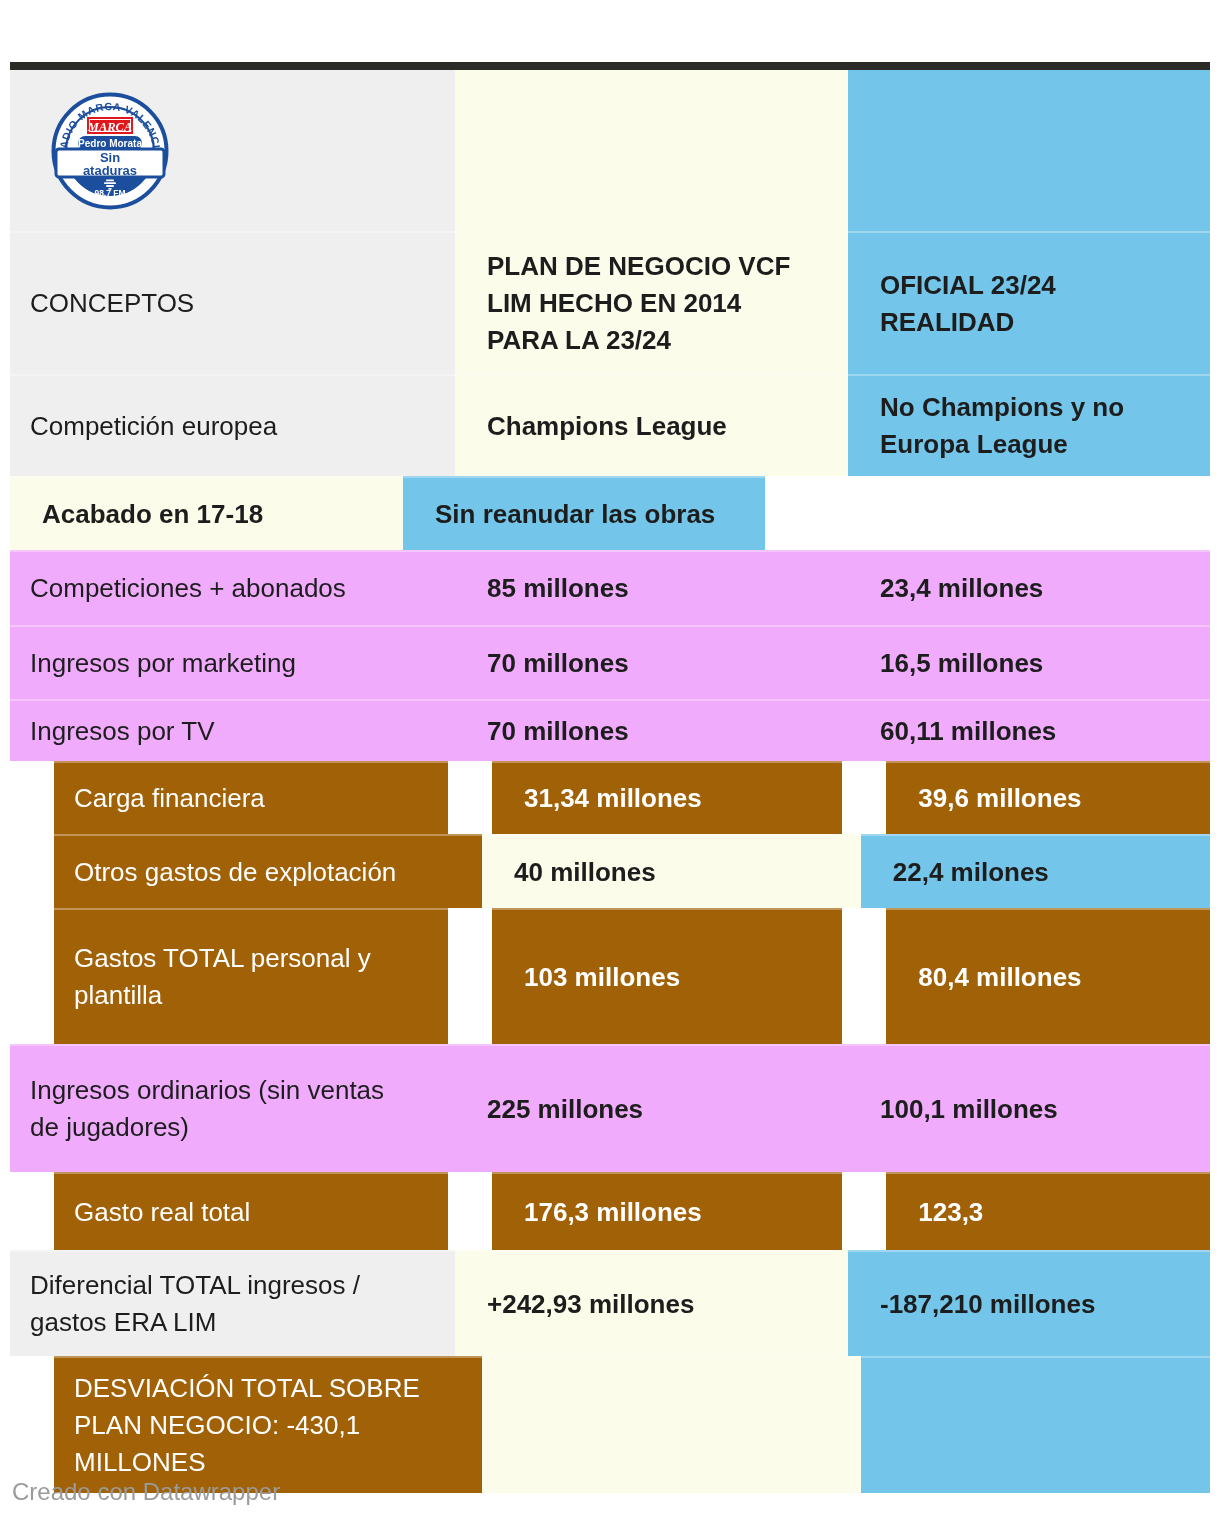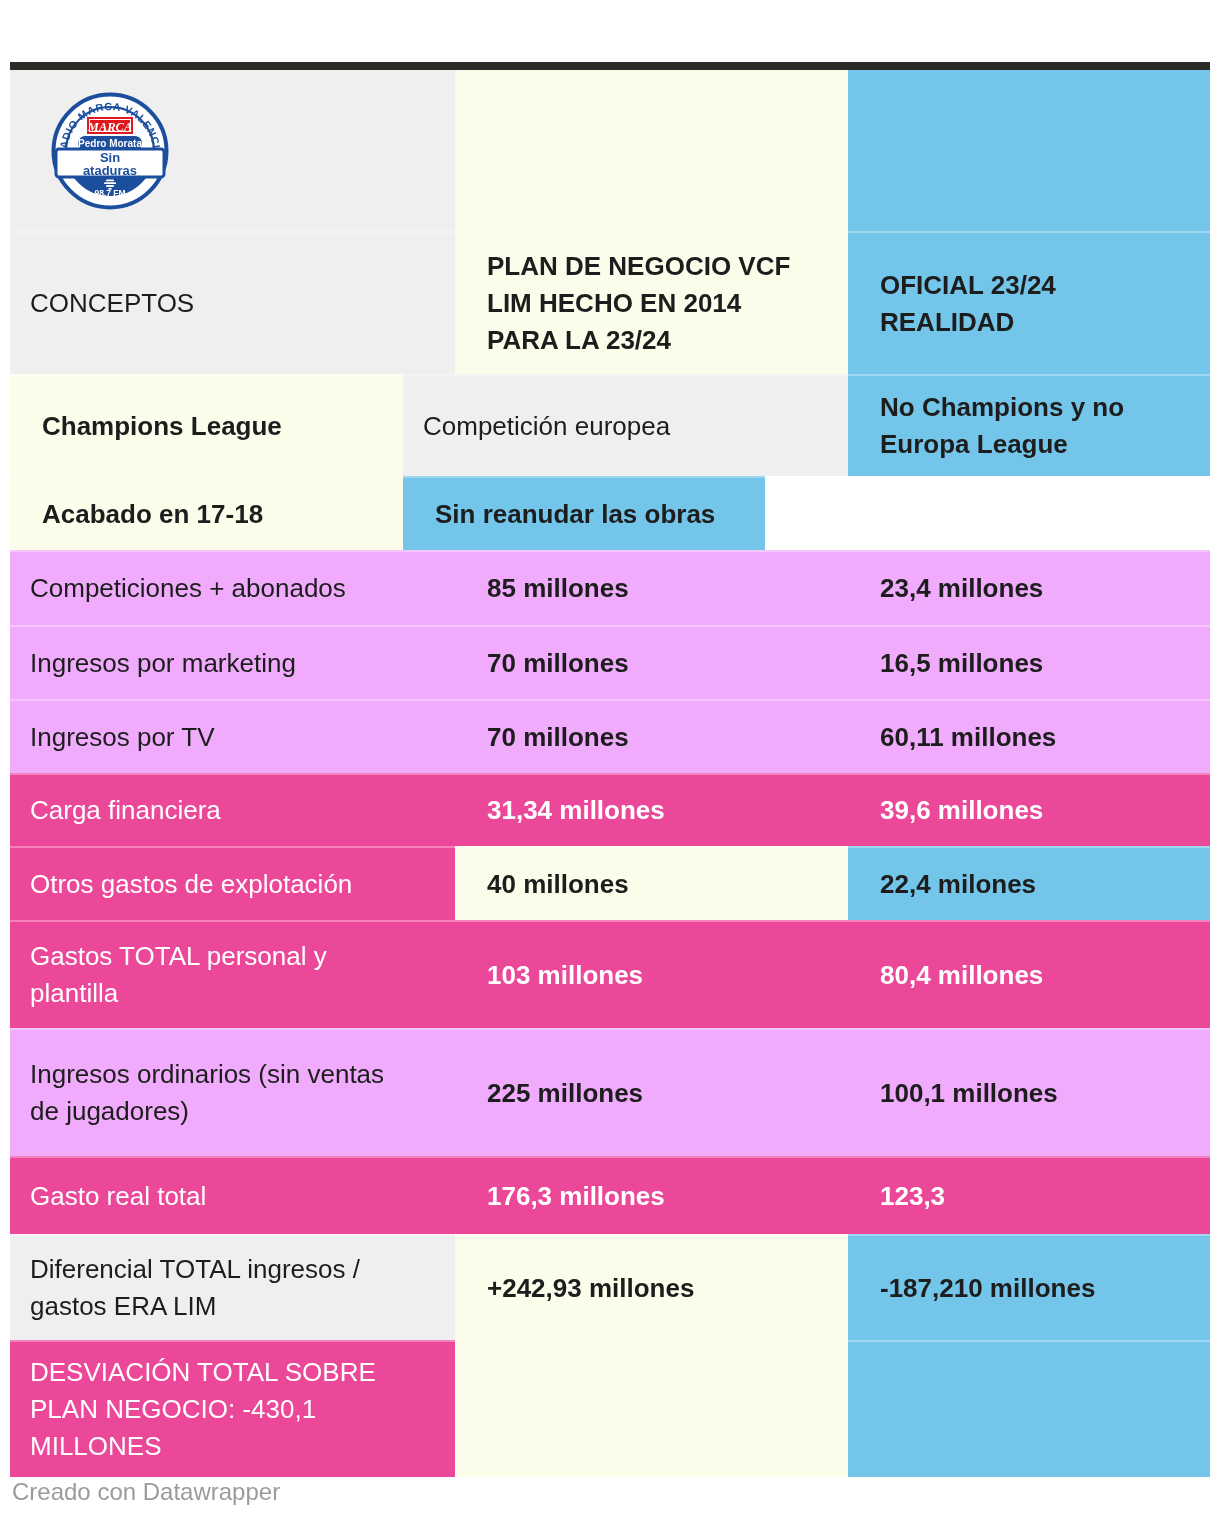--- a/index.html
+++ b/index.html
@@ -16,21 +16,21 @@
   }
   .row + .row .cell{border-top:2px solid rgba(255,255,255,0.32);}
   .c0{width:445px;padding:8px 28px 8px 20px;}
   .c1{width:393px;padding:8px 28px 8px 32px;}
   .c2{width:362px;padding:8px 32px 8px 32px;}
   .bold{font-weight:700;}
   .bg-gray{background:#efefef;}
   .bg-cream{background:#fbfce9;}
   .bg-blue{background:#73c5e9;}
   .bg-green{background:#f0abfc;}
-  .bg-red{background:#ec4899;color:#ffffff;}
+  .bg-red{background:#a16207;color:#ffffff;margin-left:44px;}
   .logo-cell{justify-content:center;}
   .logo{width:120px;height:120px;margin-left:20px;display:block;}
   .credit{position:absolute;left:12px;top:1478px;font-size:24px;color:#9b9b9b;}
 </style>
 </head>
 <body>
 
 <div class="page">
   <div class="chart">
     <div class="topbar"></div>
@@ -70,22 +70,22 @@
     <div class="row" style="height:143px">
       <div class="cell c0 bg-gray">CONCEPTOS</div>
       <div class="cell c1 bg-cream bold">PLAN DE NEGOCIO VCF
 LIM HECHO EN 2014
 PARA LA 23/24</div>
       <div class="cell c2 bg-blue bold">OFICIAL 23/24
 REALIDAD</div>
     </div>
 
     <div class="row" style="height:102px">
+      <div class="cell c0 bg-gray">Competición europea</div>
       <div class="cell c1 bg-cream bold">Champions League</div>
-      <div class="cell c0 bg-gray">Competición europea</div>
       <div class="cell c2 bg-blue bold">No Champions y no
 Europa League</div>
     </div>
 
     <div class="row" style="height:74px">
       <div class="cell c1 bg-cream bold">Acabado en 17-18</div>
       <div class="cell c2 bg-blue bold">Sin reanudar las obras</div>
     </div>
 
     <div class="row" style="height:75px">
@@ -93,39 +93,39 @@
       <div class="cell c1 bg-green bold">85 millones</div>
       <div class="cell c2 bg-green bold">23,4 millones</div>
     </div>
 
     <div class="row" style="height:74px">
       <div class="cell c0 bg-green">Ingresos por marketing</div>
       <div class="cell c1 bg-green bold">70 millones</div>
       <div class="cell c2 bg-green bold">16,5 millones</div>
     </div>
 
-    <div class="row" style="height:74px">
+    <div class="row" style="height:62px">
       <div class="cell c0 bg-green">Ingresos por TV</div>
       <div class="cell c1 bg-green bold">70 millones</div>
       <div class="cell c2 bg-green bold">60,11 millones</div>
     </div>
 
     <div class="row" style="height:73px">
       <div class="cell c0 bg-red">Carga financiera</div>
       <div class="cell c1 bg-red bold">31,34 millones</div>
       <div class="cell c2 bg-red bold">39,6 millones</div>
     </div>
 
     <div class="row" style="height:74px">
       <div class="cell c0 bg-red">Otros gastos de explotación</div>
       <div class="cell c1 bg-cream bold">40 millones</div>
       <div class="cell c2 bg-blue bold">22,4 milones</div>
     </div>
 
-    <div class="row" style="height:108px">
+    <div class="row" style="height:136px">
       <div class="cell c0 bg-red">Gastos TOTAL personal y
 plantilla</div>
       <div class="cell c1 bg-red bold">103 millones</div>
       <div class="cell c2 bg-red bold">80,4 millones</div>
     </div>
 
     <div class="row" style="height:128px">
       <div class="cell c0 bg-green">Ingresos ordinarios (sin ventas
 de jugadores)</div>
       <div class="cell c1 bg-green bold">225 millones</div>

